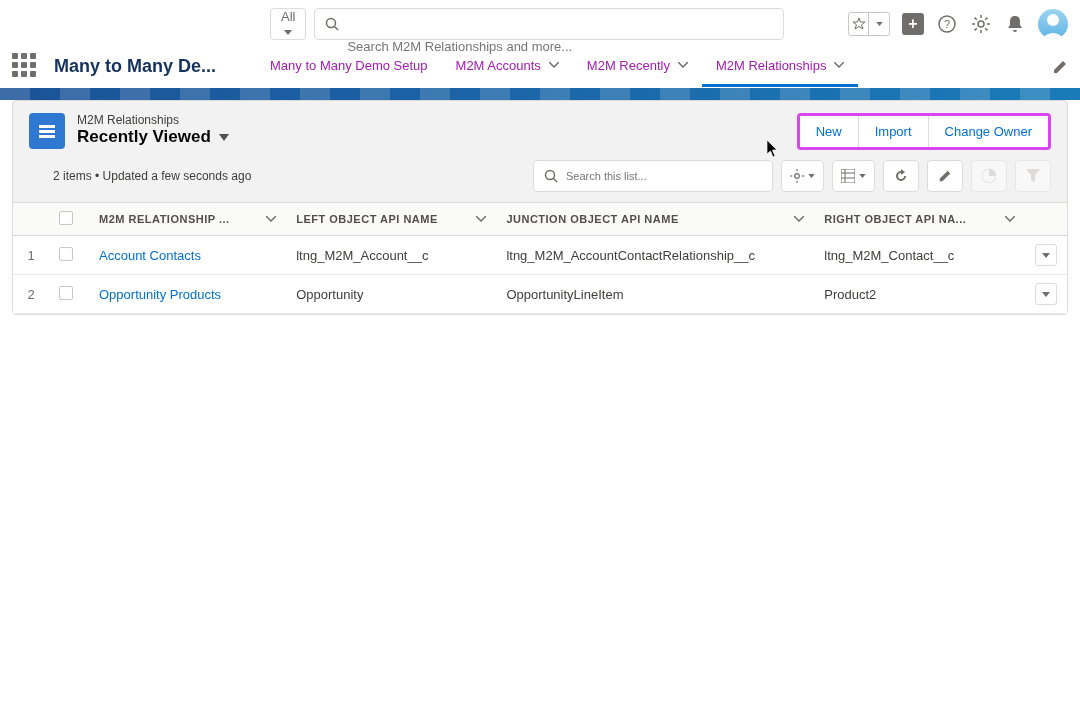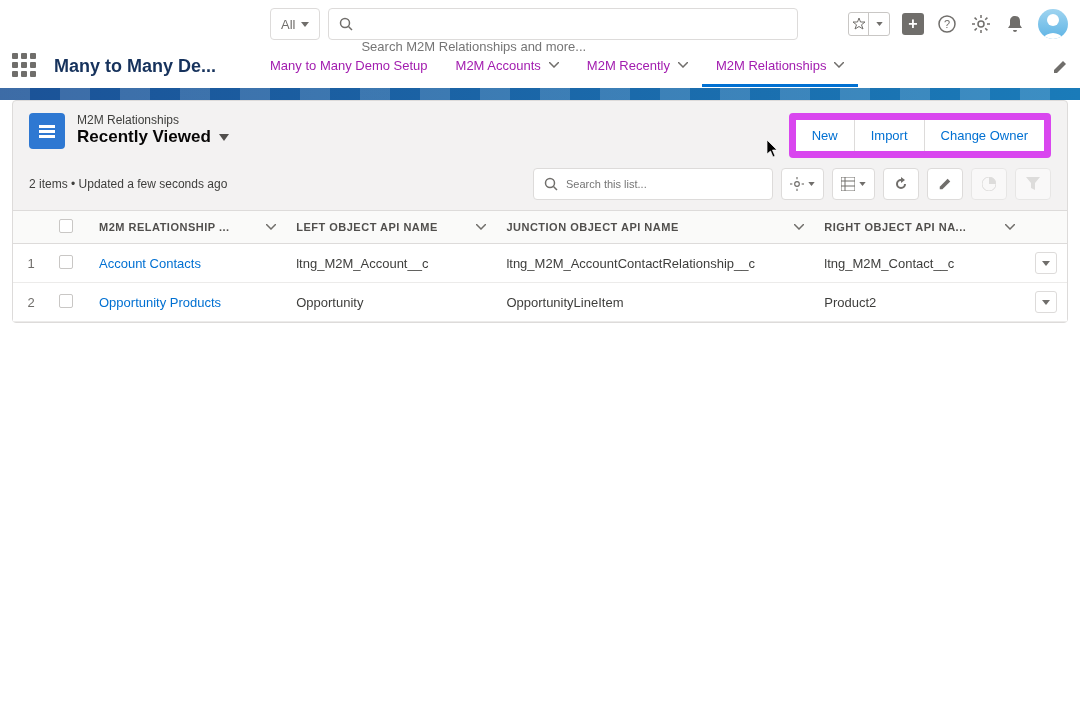--- a/index.html
+++ b/index.html
@@ -1,18 +1,18 @@
 <!DOCTYPE html>
 <html><head>
 <meta charset="utf-8">
 <style>
 * { box-sizing: border-box; margin: 0; padding: 0; }
 body { font-family: -apple-system, BlinkMacSystemFont, "Segoe UI", Arial, sans-serif; font-size: 13px; color: #3e3e3c; background: #fff; width: 1080px; height: 708px; overflow: hidden; }
 .global-header { height: 48px; display: flex; align-items: center; padding: 0 12px; gap: 8px; }
-.scope-select { border: 1px solid #dddbda; border-radius: 4px; background: #fff; height: 32px; display: flex; align-items: center; padding: 0 10px; gap: 6px; font-size: 13px; color: #706e6b; cursor: pointer; }
+.scope-select { border: 1px solid #dddbda; border-radius: 4px; background: #fff; height: 32px; display: flex; align-items: center; padding: 0 10px; gap: 6px; font-size: 13px; color: #706e6b; cursor: pointer; flex-direction: column; }
 .global-search { flex: 0 0 470px; height: 32px; border: 1px solid #dddbda; border-radius: 4px; display: flex; align-items: center; padding: 0 10px; gap: 8px; background: #fff; }
 .global-search input { border: none; outline: none; flex: 1; font-size: 13px; color: #706e6b; background: transparent; margin-top: 44px; }
 .header-spacer { flex: 1; }
 .header-icons { display: flex; align-items: center; gap: 12px; }
 .icon-btn { width: 22px; height: 22px; display: flex; align-items: center; justify-content: center; color: #706e6b; cursor: pointer; }
 .fav-box { border: 1px solid #c9c7c5; border-radius: 3px; height: 24px; display: flex; align-items: center; }
 .fav-box .seg { width: 20px; height: 100%; display:flex; align-items:center; justify-content:center; color:#706e6b; }
 .fav-box .seg:first-child { border-right: 1px solid #c9c7c5; }
 .plus-box { width: 22px; height: 22px; border-radius: 3px; background: #706e6b; color: #fff; display:flex; align-items:center; justify-content:center; font-size: 16px; font-weight: bold; }
 .avatar { width: 30px; height: 30px; border-radius: 50%; background: linear-gradient(#9fd4f0,#5eb4e5); display:flex; align-items:center; justify-content:center; overflow:hidden; }
@@ -30,26 +30,26 @@
 
 .banner { height: 12px; background: linear-gradient(90deg,#1b5297,#1a7bb9 50%,#1b5297); background-image: repeating-linear-gradient(90deg, rgba(255,255,255,0.15) 0 30px, transparent 30px 60px), linear-gradient(90deg,#1b5297,#1a7bb9); }
 
 .list-wrap { padding: 0 12px; }
 .list-card { border: 1px solid #dddbda; border-radius: 4px; background: #f3f2f2; margin-top: 0; }
 .list-header { padding: 12px 16px 10px 16px; display: flex; justify-content: space-between; align-items: flex-start; }
 .list-title-group { display: flex; gap: 12px; }
 .obj-icon { width: 36px; height: 36px; border-radius: 4px; background: #2e78d2; display:flex; align-items:center; justify-content:center; color:#fff; }
 .obj-label { font-size: 12px; color: #3e3e3c; }
 .view-name { font-size: 17px; font-weight: 700; color: #080707; display:flex; align-items:center; gap:8px; cursor:pointer; }
-.action-buttons { display: flex; border: 7px solid #d946ef; border-radius: 4px; overflow: hidden; background:#fff; }
+.action-buttons { display: flex; border: 3px solid #d946ef; border-radius: 4px; overflow: hidden; background:#fff; }
 .action-buttons button { border: none; background: #fff; padding: 8px 16px; font-size: 13px; color: #0070d2; cursor: pointer; }
 .action-buttons button + button { border-left: 1px solid #dddbda; }
 
 .list-subhead { display: flex; justify-content: space-between; align-items: center; padding: 0 16px 10px 16px; }
-.status-text { font-size: 12px; color: #3e3e3c; }
+.status-text { font-size: 12px; color: #3e3e3c; margin-left: 24px; }
 .list-controls { display: flex; gap: 8px; align-items:center; }
 .search-box { height: 32px; border: 1px solid #dddbda; border-radius: 4px; background: #fff; display: flex; align-items:center; padding: 0 10px; gap: 8px; width: 240px; }
 .search-box input { border:none; outline:none; flex:1; font-size:11px; }
 .ctrl-btn { height: 32px; min-width: 36px; border: 1px solid #dddbda; border-radius: 4px; background: #fff; display:flex; align-items:center; justify-content:center; padding: 0 8px; color:#706e6b; cursor:pointer; gap:4px; }
 .ctrl-btn.disabled { opacity: 0.5; cursor: default; }
 
 .data-table { width: 100%; border-collapse: collapse; background: #fff; }
 .data-table thead th { background: #fafaf9; border-top: 1px solid #dddbda; border-bottom: 1px solid #dddbda; padding: 8px 10px; text-align: left; font-size: 11px; font-weight: 700; letter-spacing: 0.5px; color: #514f4d; text-transform: uppercase; position: relative; }
 .data-table thead th .th-inner { display:flex; align-items:center; justify-content:space-between; gap:6px; }
 .data-table tbody td { padding: 8px 10px; border-bottom: 1px solid #ecebea; font-size: 13px; vertical-align: middle; }

